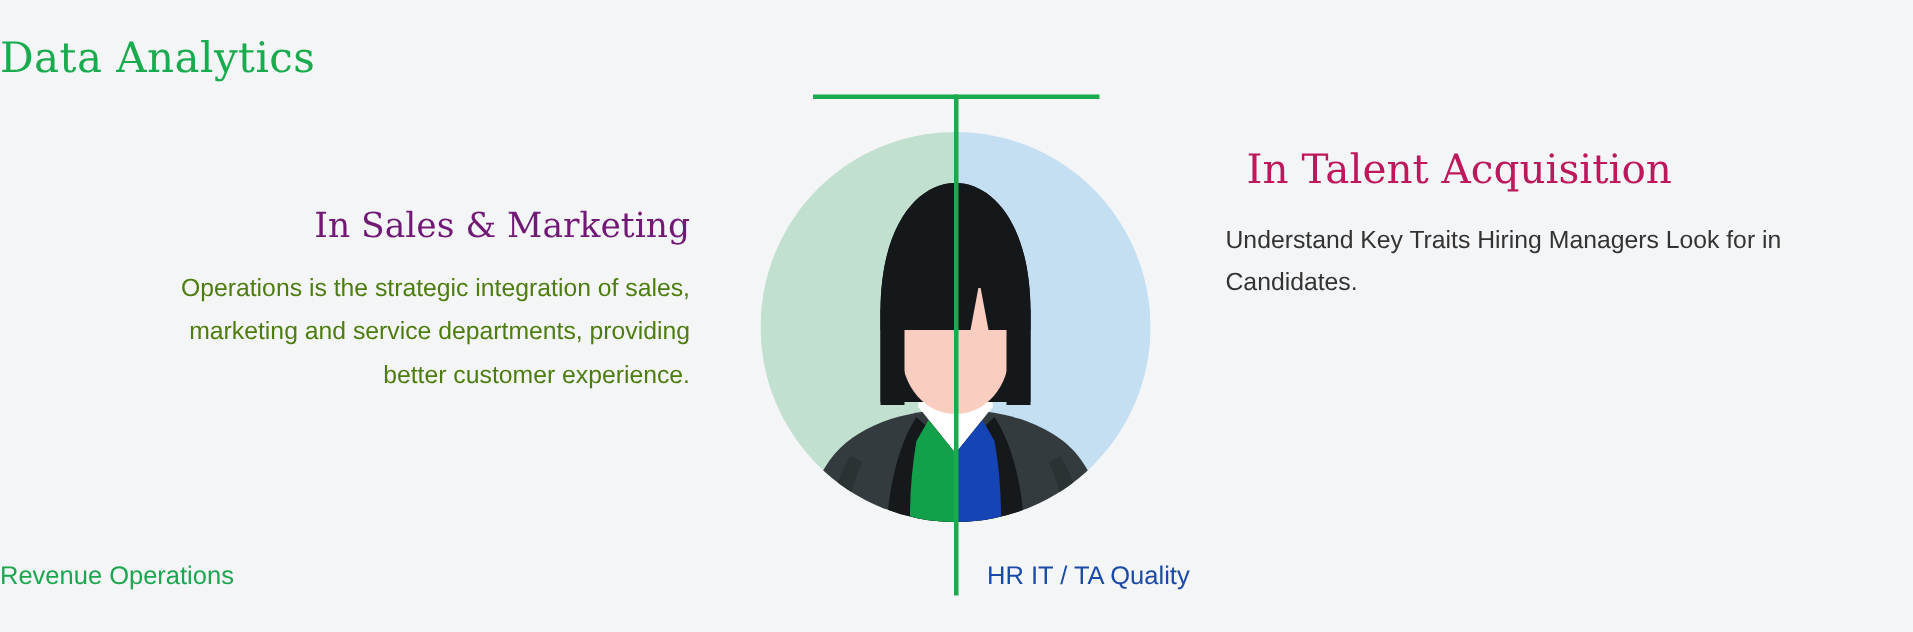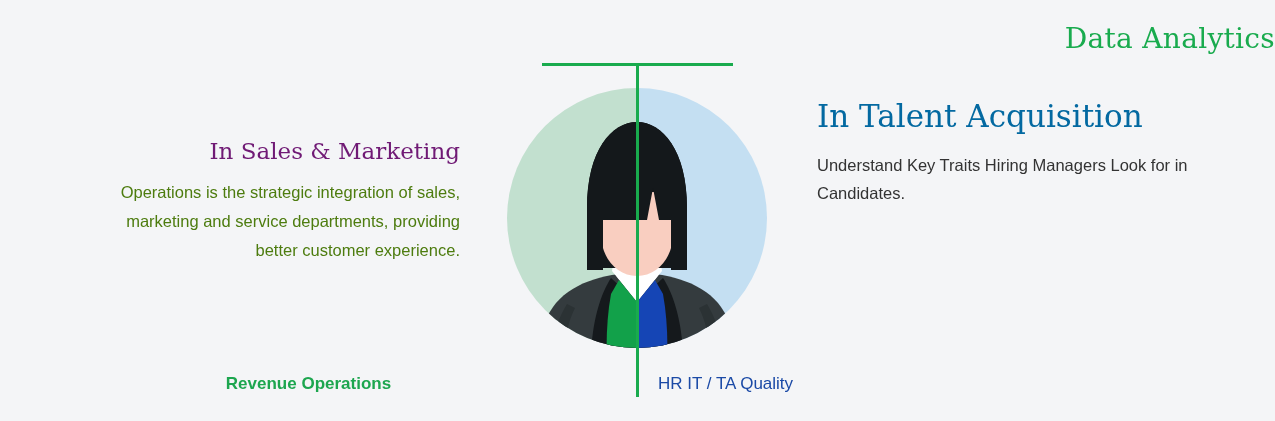--- a/index.html
+++ b/index.html
@@ -19,21 +19,21 @@
     height: 421px;
     background: #f4f5f7;
   }
 
   
   .title {
     position: absolute;
     left: 0;
     top: 22px;
     width: 1275px;
-    text-align: right;
+    text-align: left;
     font-family: "DejaVu Serif", "Liberation Serif", serif;
     font-size: 28px;
     letter-spacing: 0.3px;
     color: #19ab4e;
     white-space: nowrap;
   }
   .title-rule {
     position: absolute;
     left: 542px;
     top: 63px;
@@ -77,23 +77,23 @@
   
   .col-right {
     position: absolute;
     left: 817px;
     top: 98px;
     width: 390px;
     text-align: left;
   }
   .head-right {
     font-family: "DejaVu Serif", "Liberation Serif", serif;
-    font-size: 31px;
-    color: #0369a1;
-    margin: 0 0 17px 0;
+    font-size: 27px;
+    color: #be185d;
+    margin: 0 0 17px 14px;
     white-space: nowrap;
   }
   .body-right {
     font-size: 16.5px;
     line-height: 28px;
     color: #333333;
     margin: 0 0 20px 0;
   }
   .body-right:last-child { margin-bottom: 0; }
 
@@ -111,23 +111,22 @@
   
   .foot {
     position: absolute;
     top: 374px;
     font-size: 17px;
     white-space: nowrap;
   }
   .foot-left {
     left: 0;
     width: 617px;
-    text-align: center;
+    text-align: left;
     color: #1da64f;
-    font-weight: bold;
   }
   .foot-right {
     left: 658px;
     color: #1b4aa6;
   }
 </style>
 </head>
 <body>
 
 <div id="stage">

